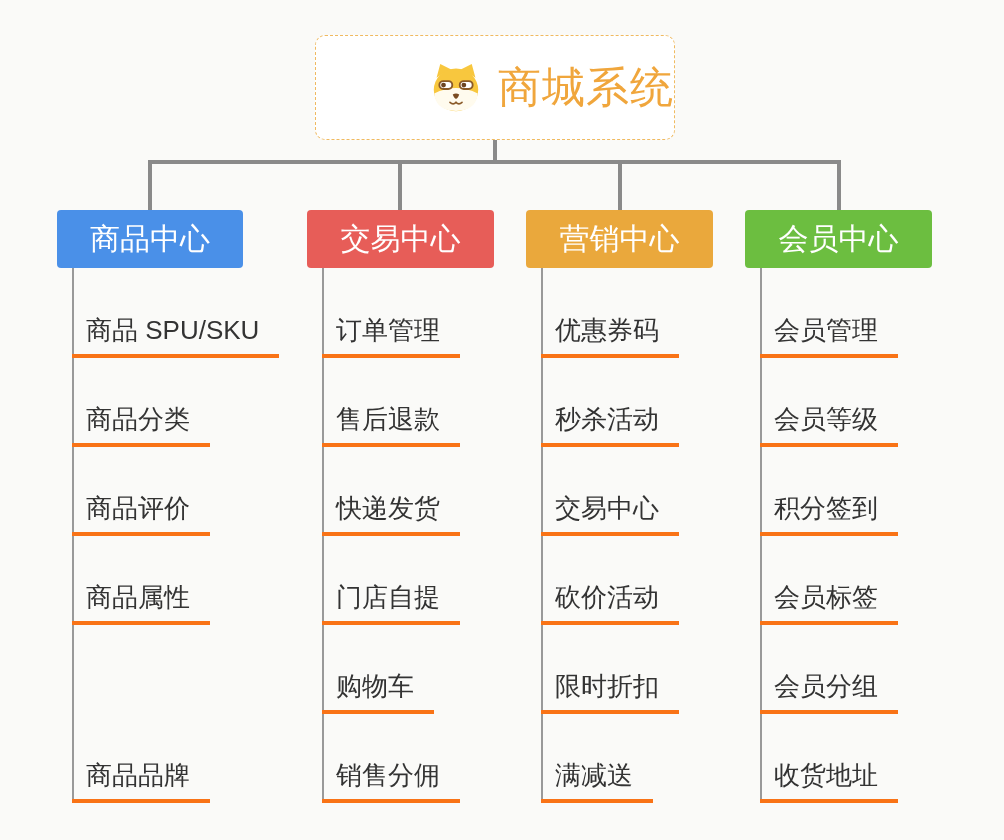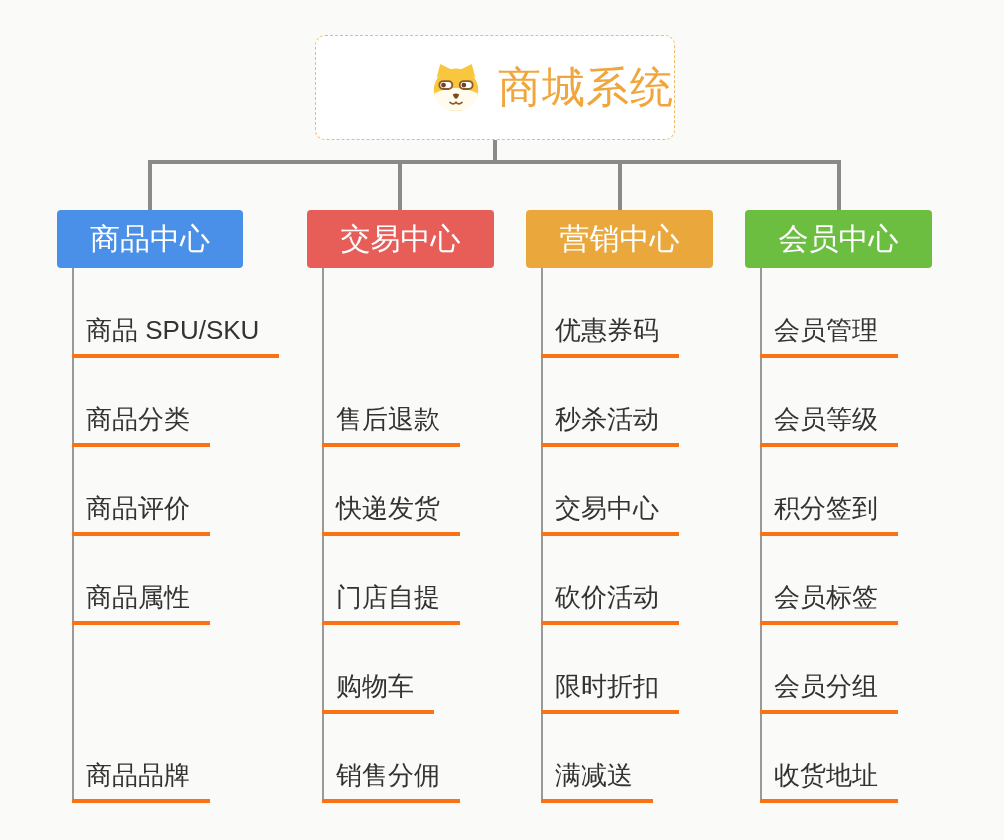--- a/index.html
+++ b/index.html
@@ -107,20 +107,21 @@
   <div class="trunk t2"></div>
   <div class="trunk t3"></div>
   <div class="trunk t4"></div>
 
   <div class="leaf c1 r1">商品 SPU/SKU</div>
   <div class="leaf c1 r2">商品分类</div>
   <div class="leaf c1 r3">商品评价</div>
   <div class="leaf c1 r4">商品属性</div>
   <div class="leaf c1 r6">商品品牌</div>
 
+  <div class="leaf c2 r1">订单管理</div>
   <div class="leaf c2 r2">售后退款</div>
   <div class="leaf c2 r3">快递发货</div>
   <div class="leaf c2 r4">门店自提</div>
   <div class="leaf c2 r5">购物车</div>
   <div class="leaf c2 r6">销售分佣</div>
 
   <div class="leaf c3 r1">优惠券码</div>
   <div class="leaf c3 r2">秒杀活动</div>
   <div class="leaf c3 r3">交易中心</div>
   <div class="leaf c3 r4">砍价活动</div>

